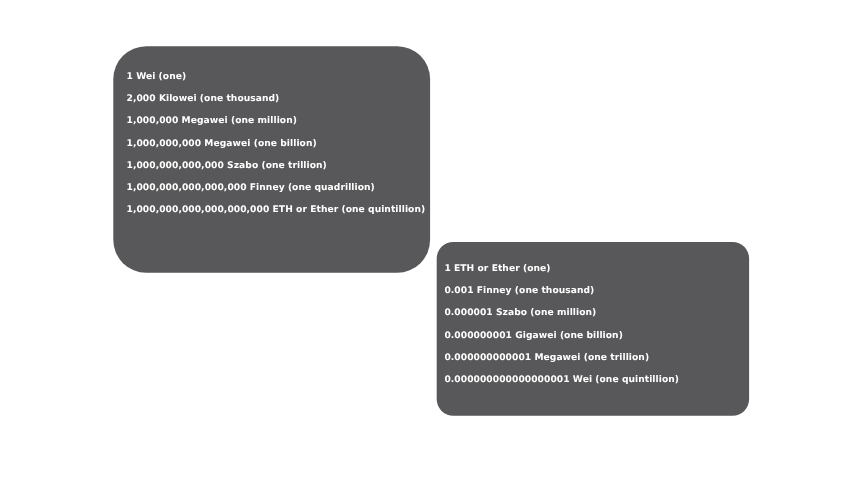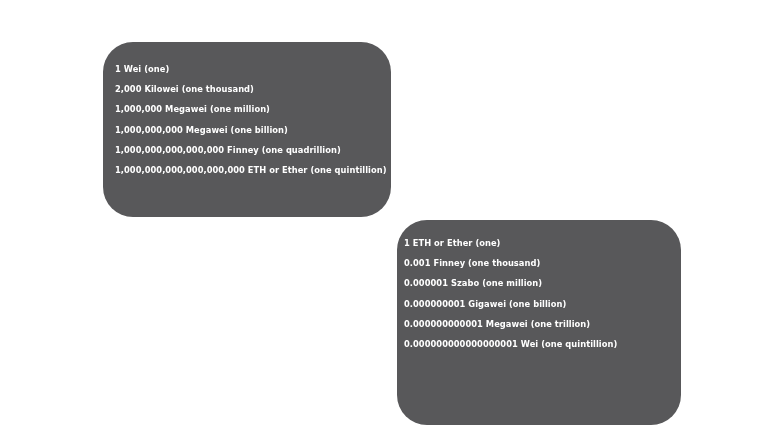--- a/index.html
+++ b/index.html
@@ -25,39 +25,41 @@
     box-sizing: border-box;
   }
   .card .line {
     line-height: 20.2px;
     white-space: nowrap;
   }
   .card-wei-to-eth {
     left: 103px;
     top: 42px;
     width: 288px;
-    height: 175px;
+    height: 206px;
     padding: 17px 8px 0 12px;
   }
   .card-eth-to-wei {
     left: 397px;
     top: 220px;
     width: 284px;
-    height: 205px;
+    height: 158px;
     padding: 13px 8px 0 7px;
+    border-radius: 15px;
   }
 </style>
 </head>
 <body>
 
 <div class="card card-wei-to-eth">
   <div class="line">1 Wei (one)</div>
   <div class="line">2,000 Kilowei (one thousand)</div>
   <div class="line">1,000,000 Megawei (one million)</div>
   <div class="line">1,000,000,000 Megawei (one billion)</div>
+  <div class="line">1,000,000,000,000 Szabo (one trillion)</div>
   <div class="line">1,000,000,000,000,000 Finney (one quadrillion)</div>
   <div class="line">1,000,000,000,000,000,000 ETH or Ether (one quintillion)</div>
 </div>
 
 <div class="card card-eth-to-wei">
   <div class="line">1 ETH or Ether (one)</div>
   <div class="line">0.001 Finney (one thousand)</div>
   <div class="line">0.000001 Szabo (one million)</div>
   <div class="line">0.000000001 Gigawei (one billion)</div>
   <div class="line">0.000000000001 Megawei (one trillion)</div>

